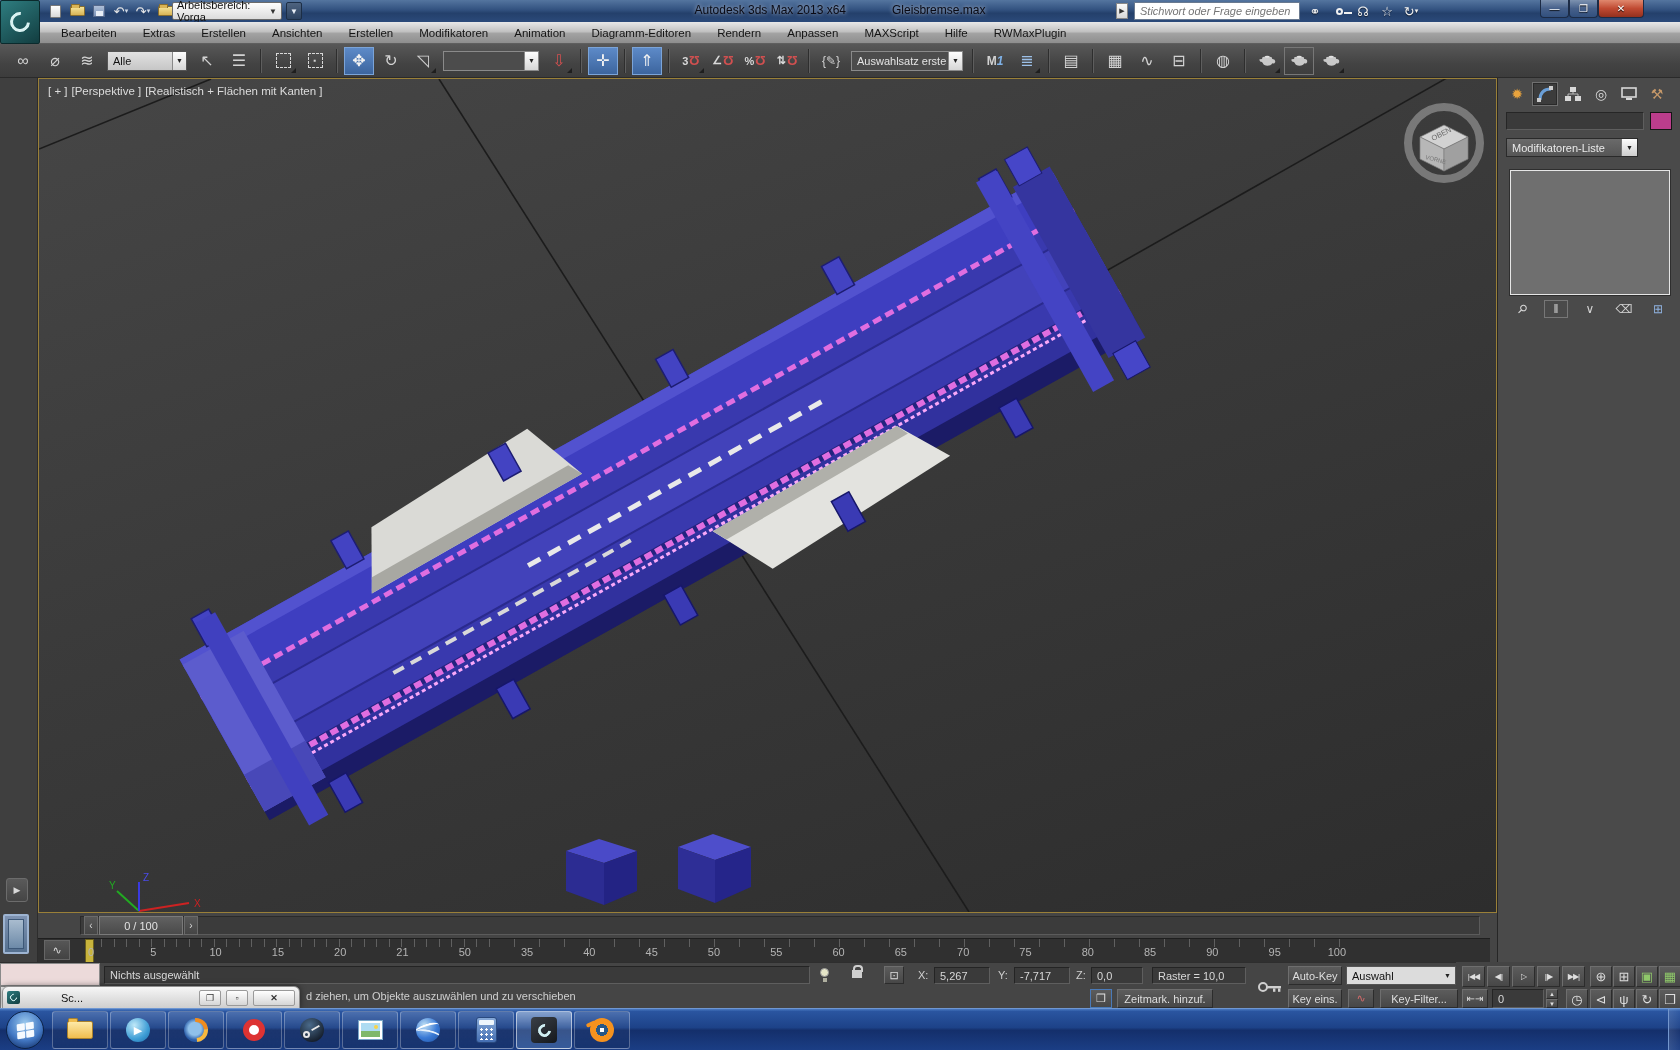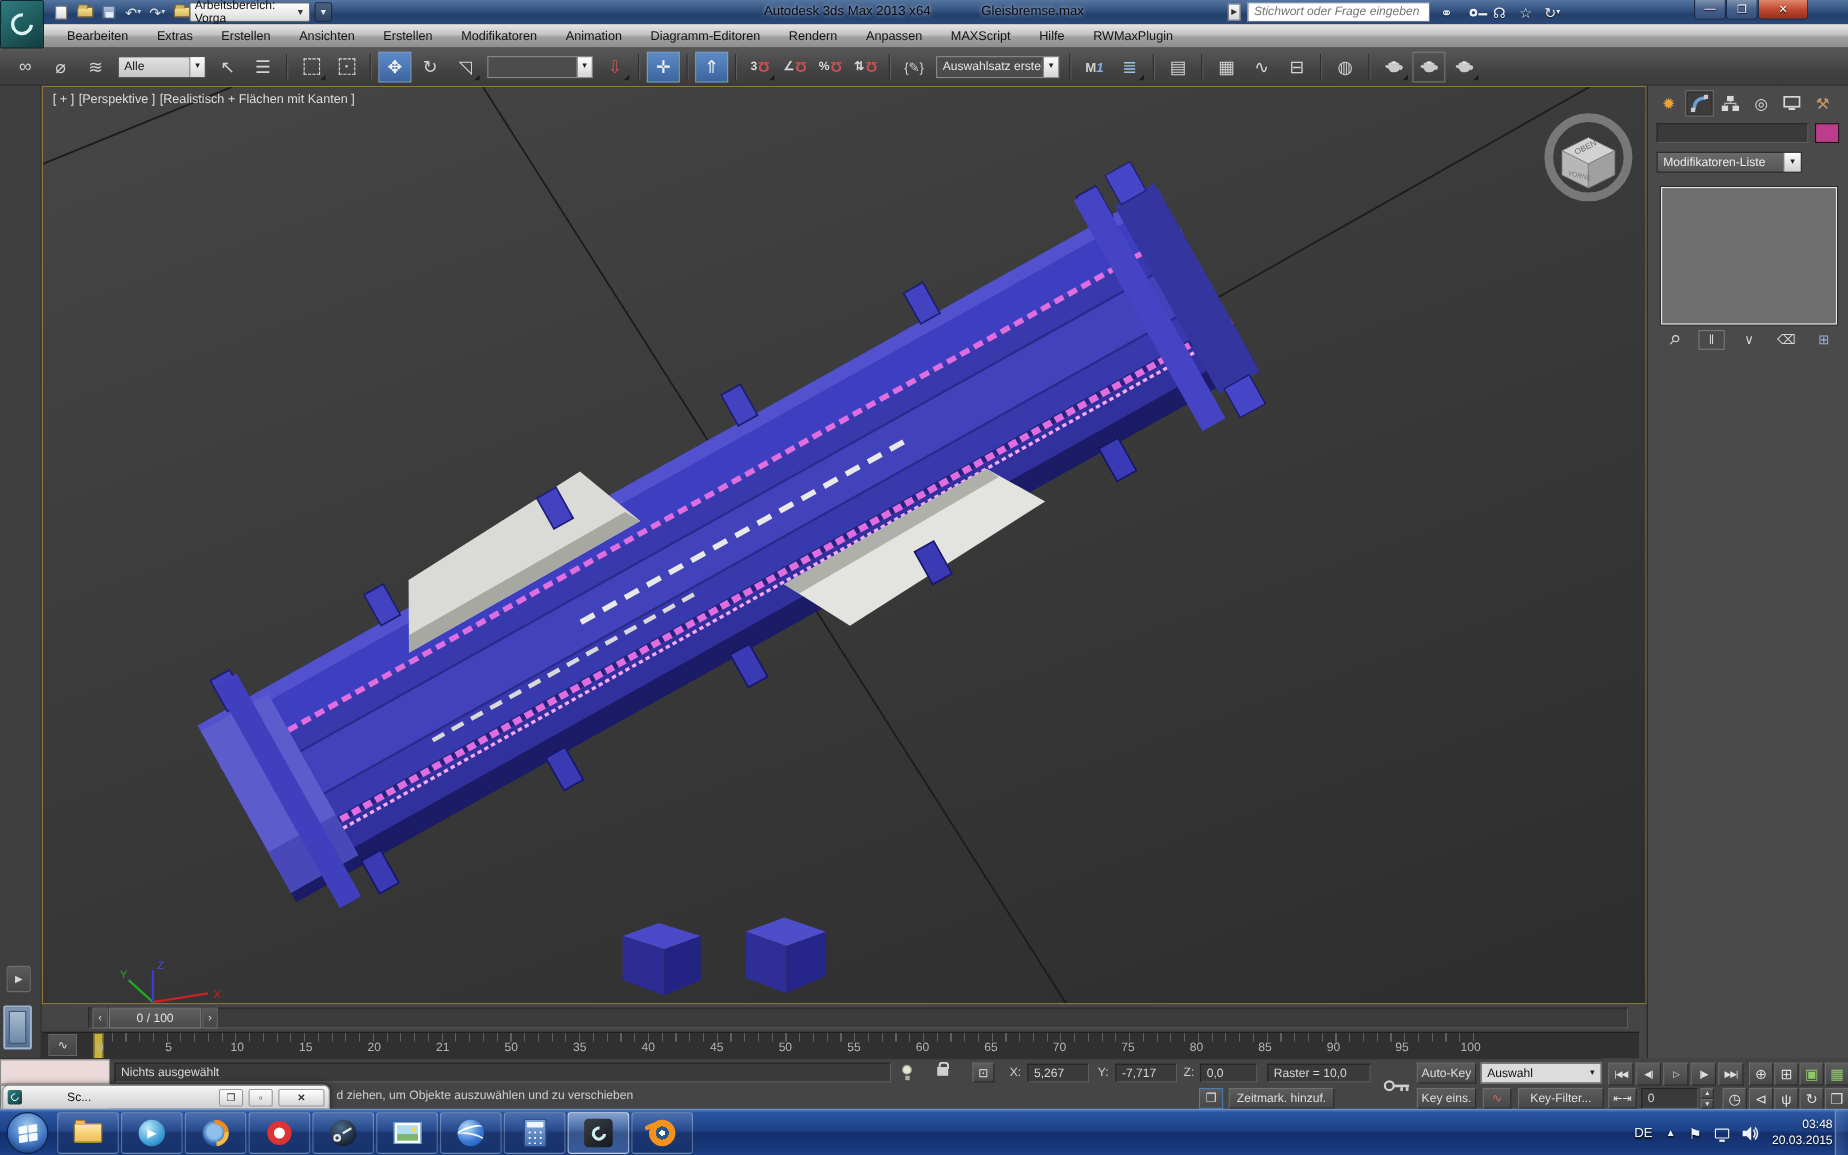--- a/index.html
+++ b/index.html
@@ -732,30 +732,16 @@
       <div style="width:26px;height:26px;border-radius:4px;background:linear-gradient(145deg,#3a3f46,#15181d);display:flex;align-items:center;justify-content:center">
         <div style="width:13px;height:13px;border:3px solid #cfeef2;border-right-color:transparent;border-radius:50%;transform:rotate(-40deg)"></div>
       </div>
     </div>
     <div class="tb-btn" style="left:574px">
       <div style="width:24px;height:24px;border-radius:50%;background:radial-gradient(circle,#ffffff 0 2.5px,#265787 2.5px 6px,#f5921e 6px 12px);position:relative">
         <div style="position:absolute;left:-4px;top:4px;width:10px;height:4px;background:#f5921e;border-radius:2px;transform:rotate(-25deg)"></div>
       </div>
     </div>
 
-    <div class="tray">
-      <span class="tray-text">DE</span>
-      <span class="tray-ico" style="font-size:9px">▲</span>
-      <span class="tray-ico">⚑</span>
-      <div class="net-ico"></div>
-      <svg width="15" height="13" style="cursor:pointer">
-          <polygon points="0,4 4,4 8,0 8,13 4,9 0,9" fill="#eef2f8"></polygon>
-          <path d="M10 3 Q13 6.5 10 10 M11.5 1 Q16 6.5 11.5 12" stroke="#eef2f8" stroke-width="1.4" fill="none"></path>
-        </svg>
-      <div class="clock">
-        <span>03:48</span>
-        <span>20.03.2015</span>
-      </div>
-    </div>
     <div class="show-desktop"></div>
   </div>
 
 </div>
 
 </body></html>

